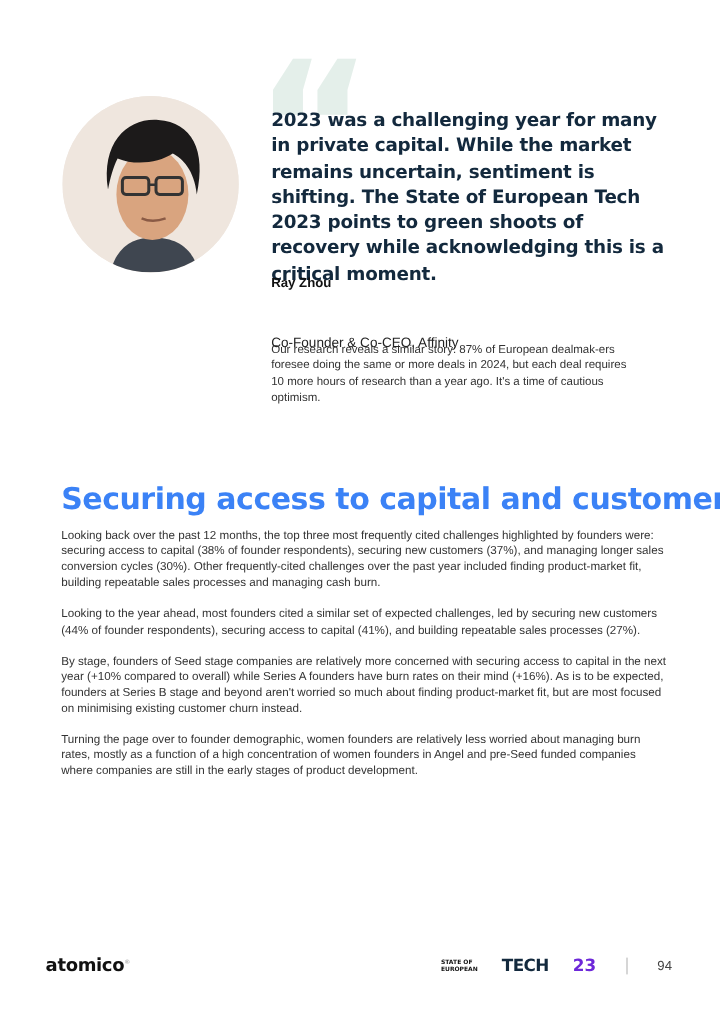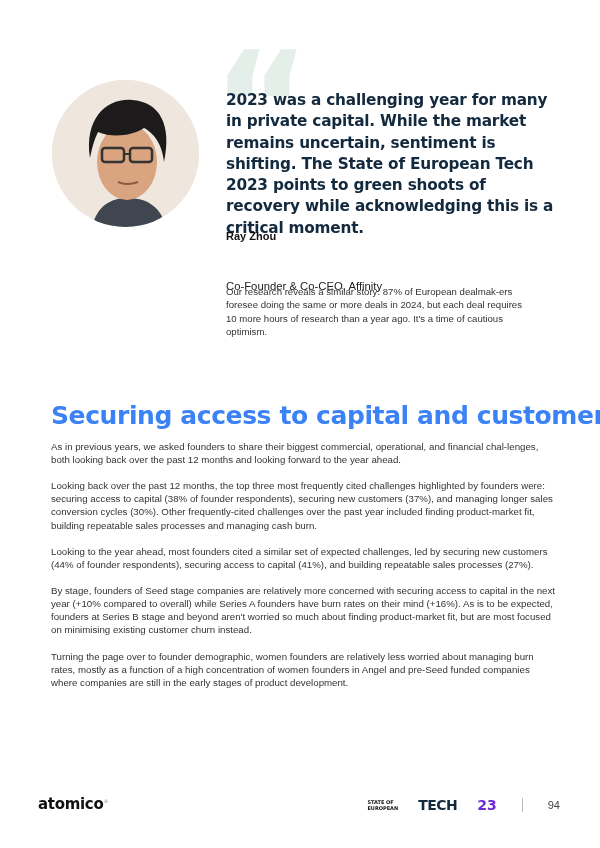--- a/index.html
+++ b/index.html
@@ -72,21 +72,20 @@
 
 <div class="quote-mark">“</div>
 <div class="quote-text">2023 was a challenging year for many in private capital. While the market remains uncertain, sentiment is shifting. The State of European Tech 2023 points to green shoots of recovery while acknowledging this is a critical moment.</div>
 <div class="author-name">Ray Zhou</div>
 <div class="author-title">Co-Founder &amp; Co-CEO, Affinity</div>
 <div class="intro">Our research reveals a similar story: 87% of European dealmak-ers foresee doing the same or more deals in 2024, but each deal requires 10 more hours of research than a year ago. It's a time of cautious optimism.</div>
 
 <div class="section-title">Securing access to capital and customers</div>
 
 <div class="body">
-  <p>As in previous years, we asked founders to share their biggest commercial, operational, and financial chal-lenges, both looking back over the past 12 months and looking forward to the year ahead.</p>
   <p>Looking back over the past 12 months, the top three most frequently cited challenges highlighted by founders were: securing access to capital (38% of founder respondents), securing new customers (37%), and managing longer sales conversion cycles (30%). Other frequently-cited challenges over the past year included finding product-market fit, building repeatable sales processes and managing cash burn.</p>
   <p>Looking to the year ahead, most founders cited a similar set of expected challenges, led by securing new customers (44% of founder respondents), securing access to capital (41%), and building repeatable sales processes (27%).</p>
   <p>By stage, founders of Seed stage companies are relatively more concerned with securing access to capital in the next year (+10% compared to overall) while Series A founders have burn rates on their mind (+16%). As is to be expected, founders at Series B stage and beyond aren't worried so much about finding product-market fit, but are most focused on minimising existing customer churn instead.</p>
   <p>Turning the page over to founder demographic, women founders are relatively less worried about managing burn rates, mostly as a function of a high concentration of women founders in Angel and pre-Seed funded companies where companies are still in the early stages of product development.</p>
 </div>
 
 <div class="footer-logo">
   <span>atomico</span><sup>®</sup>
 </div>
 

